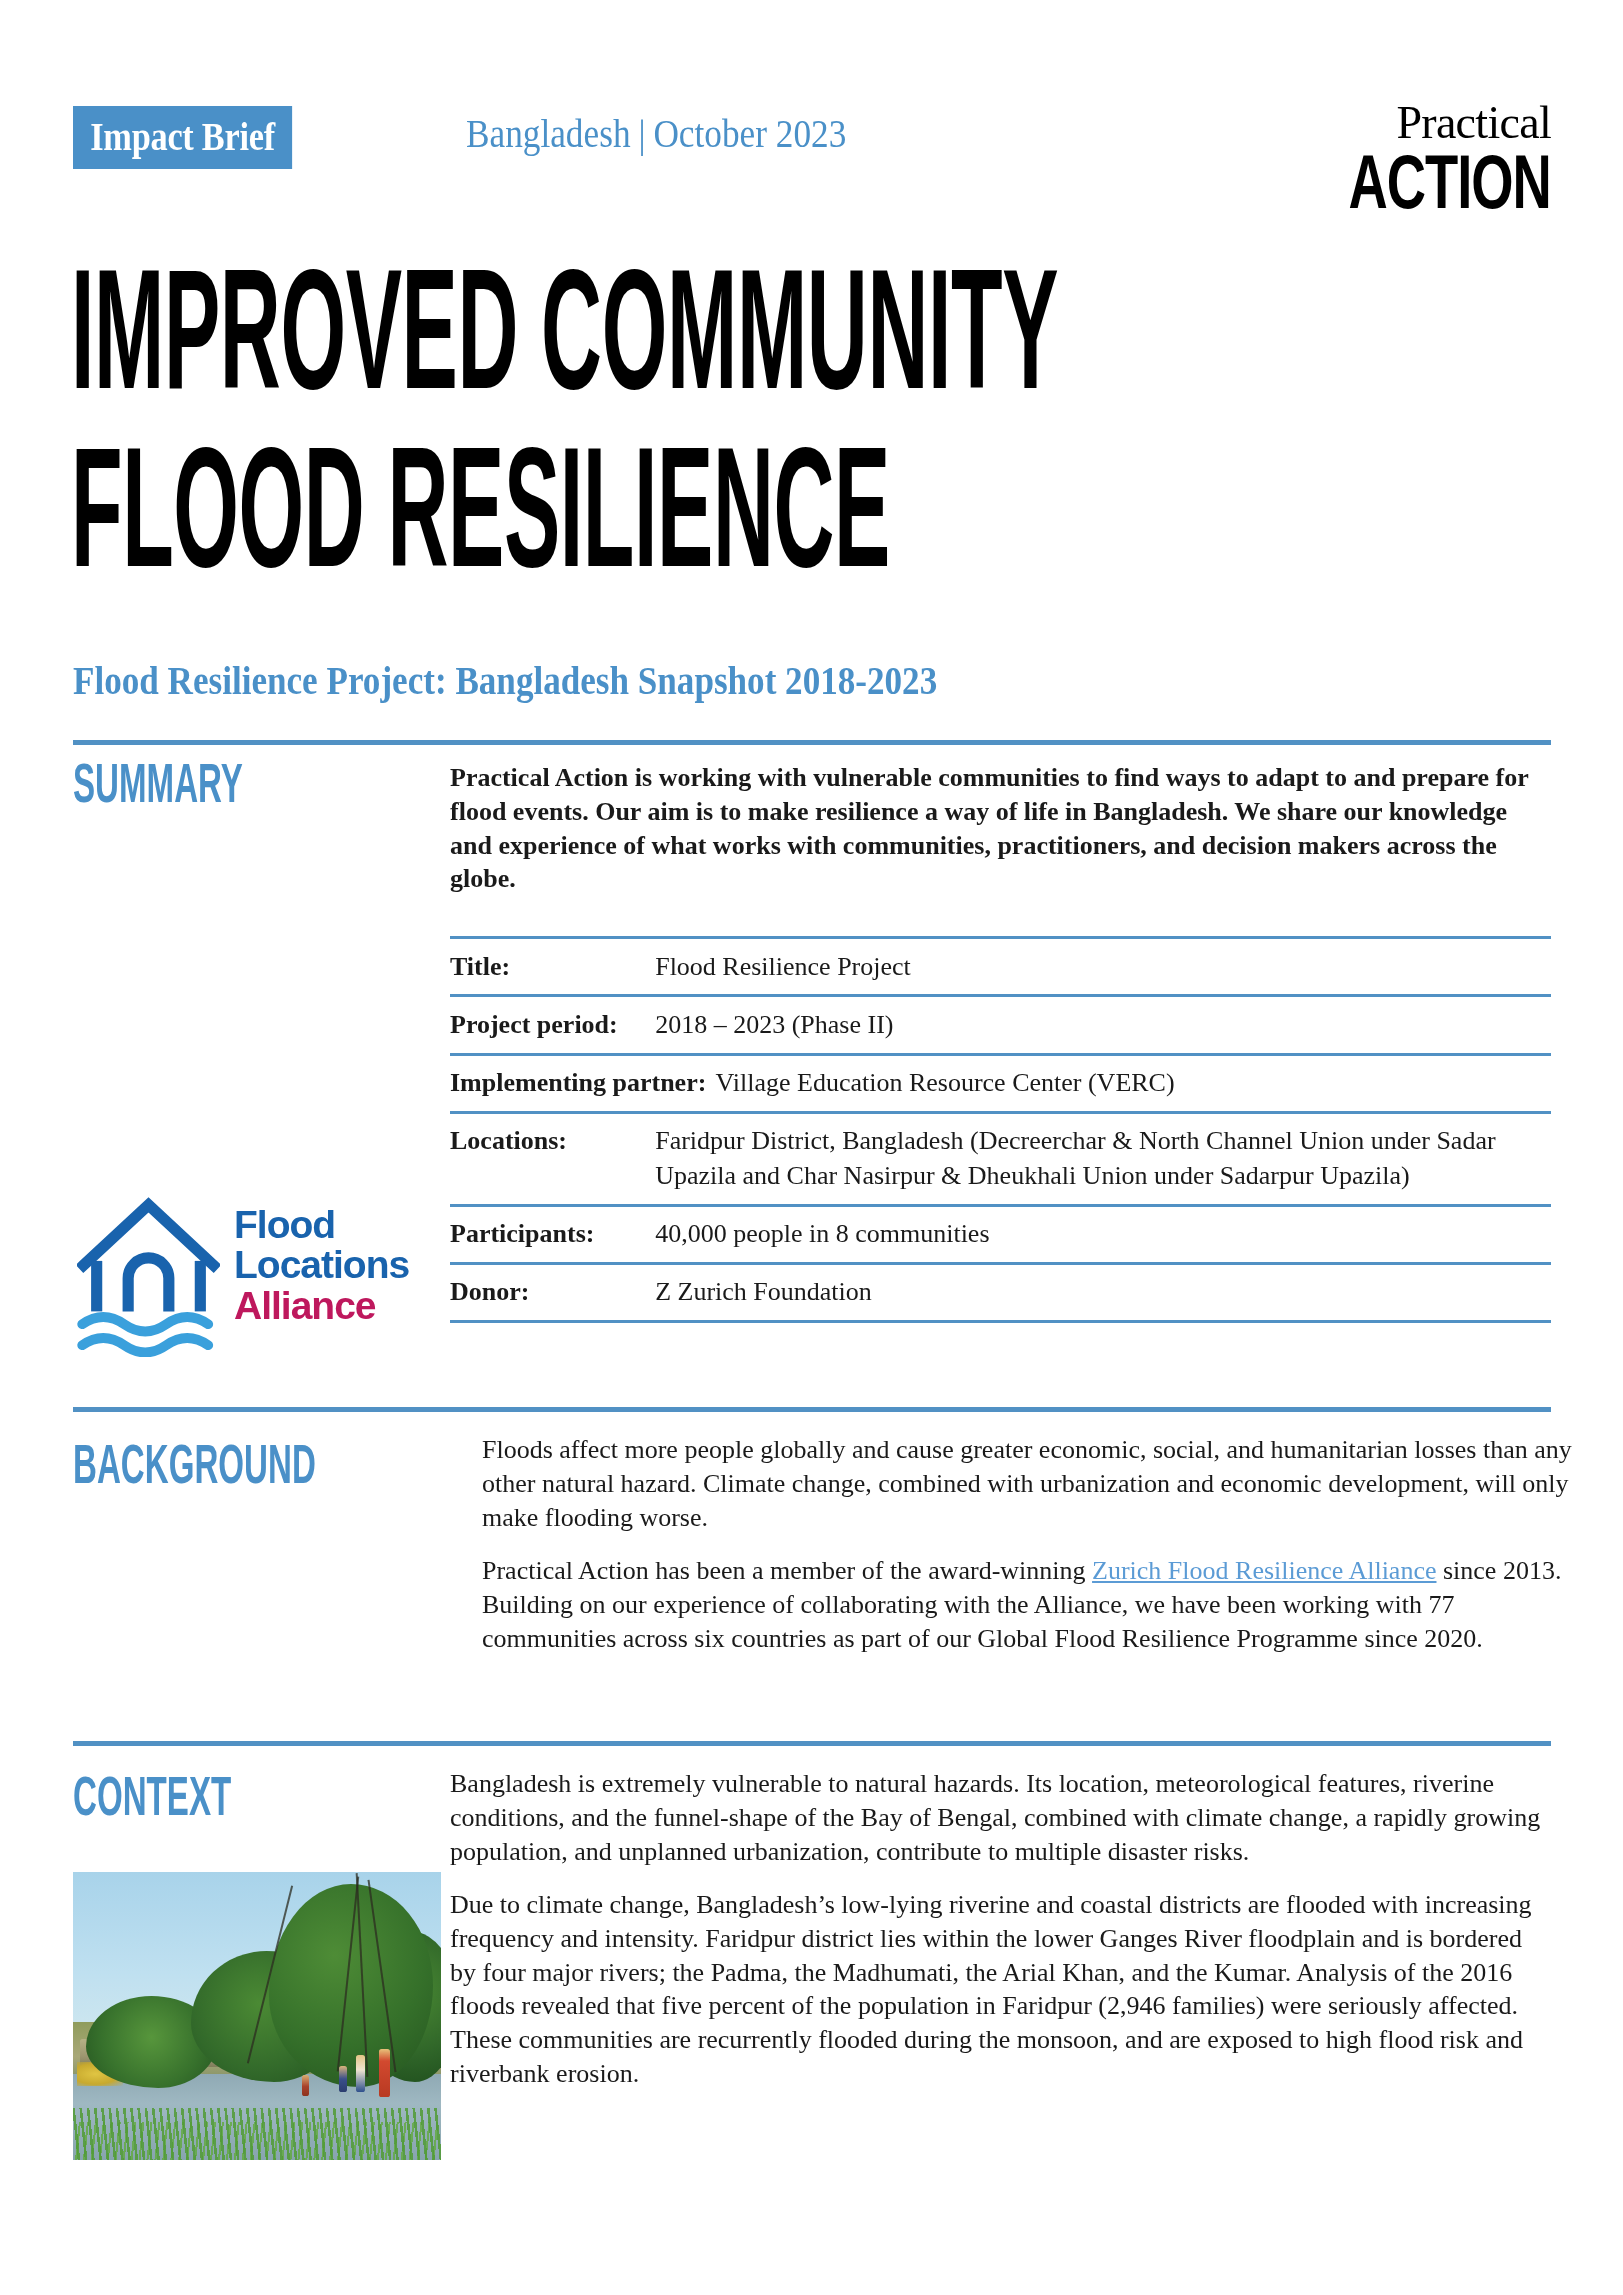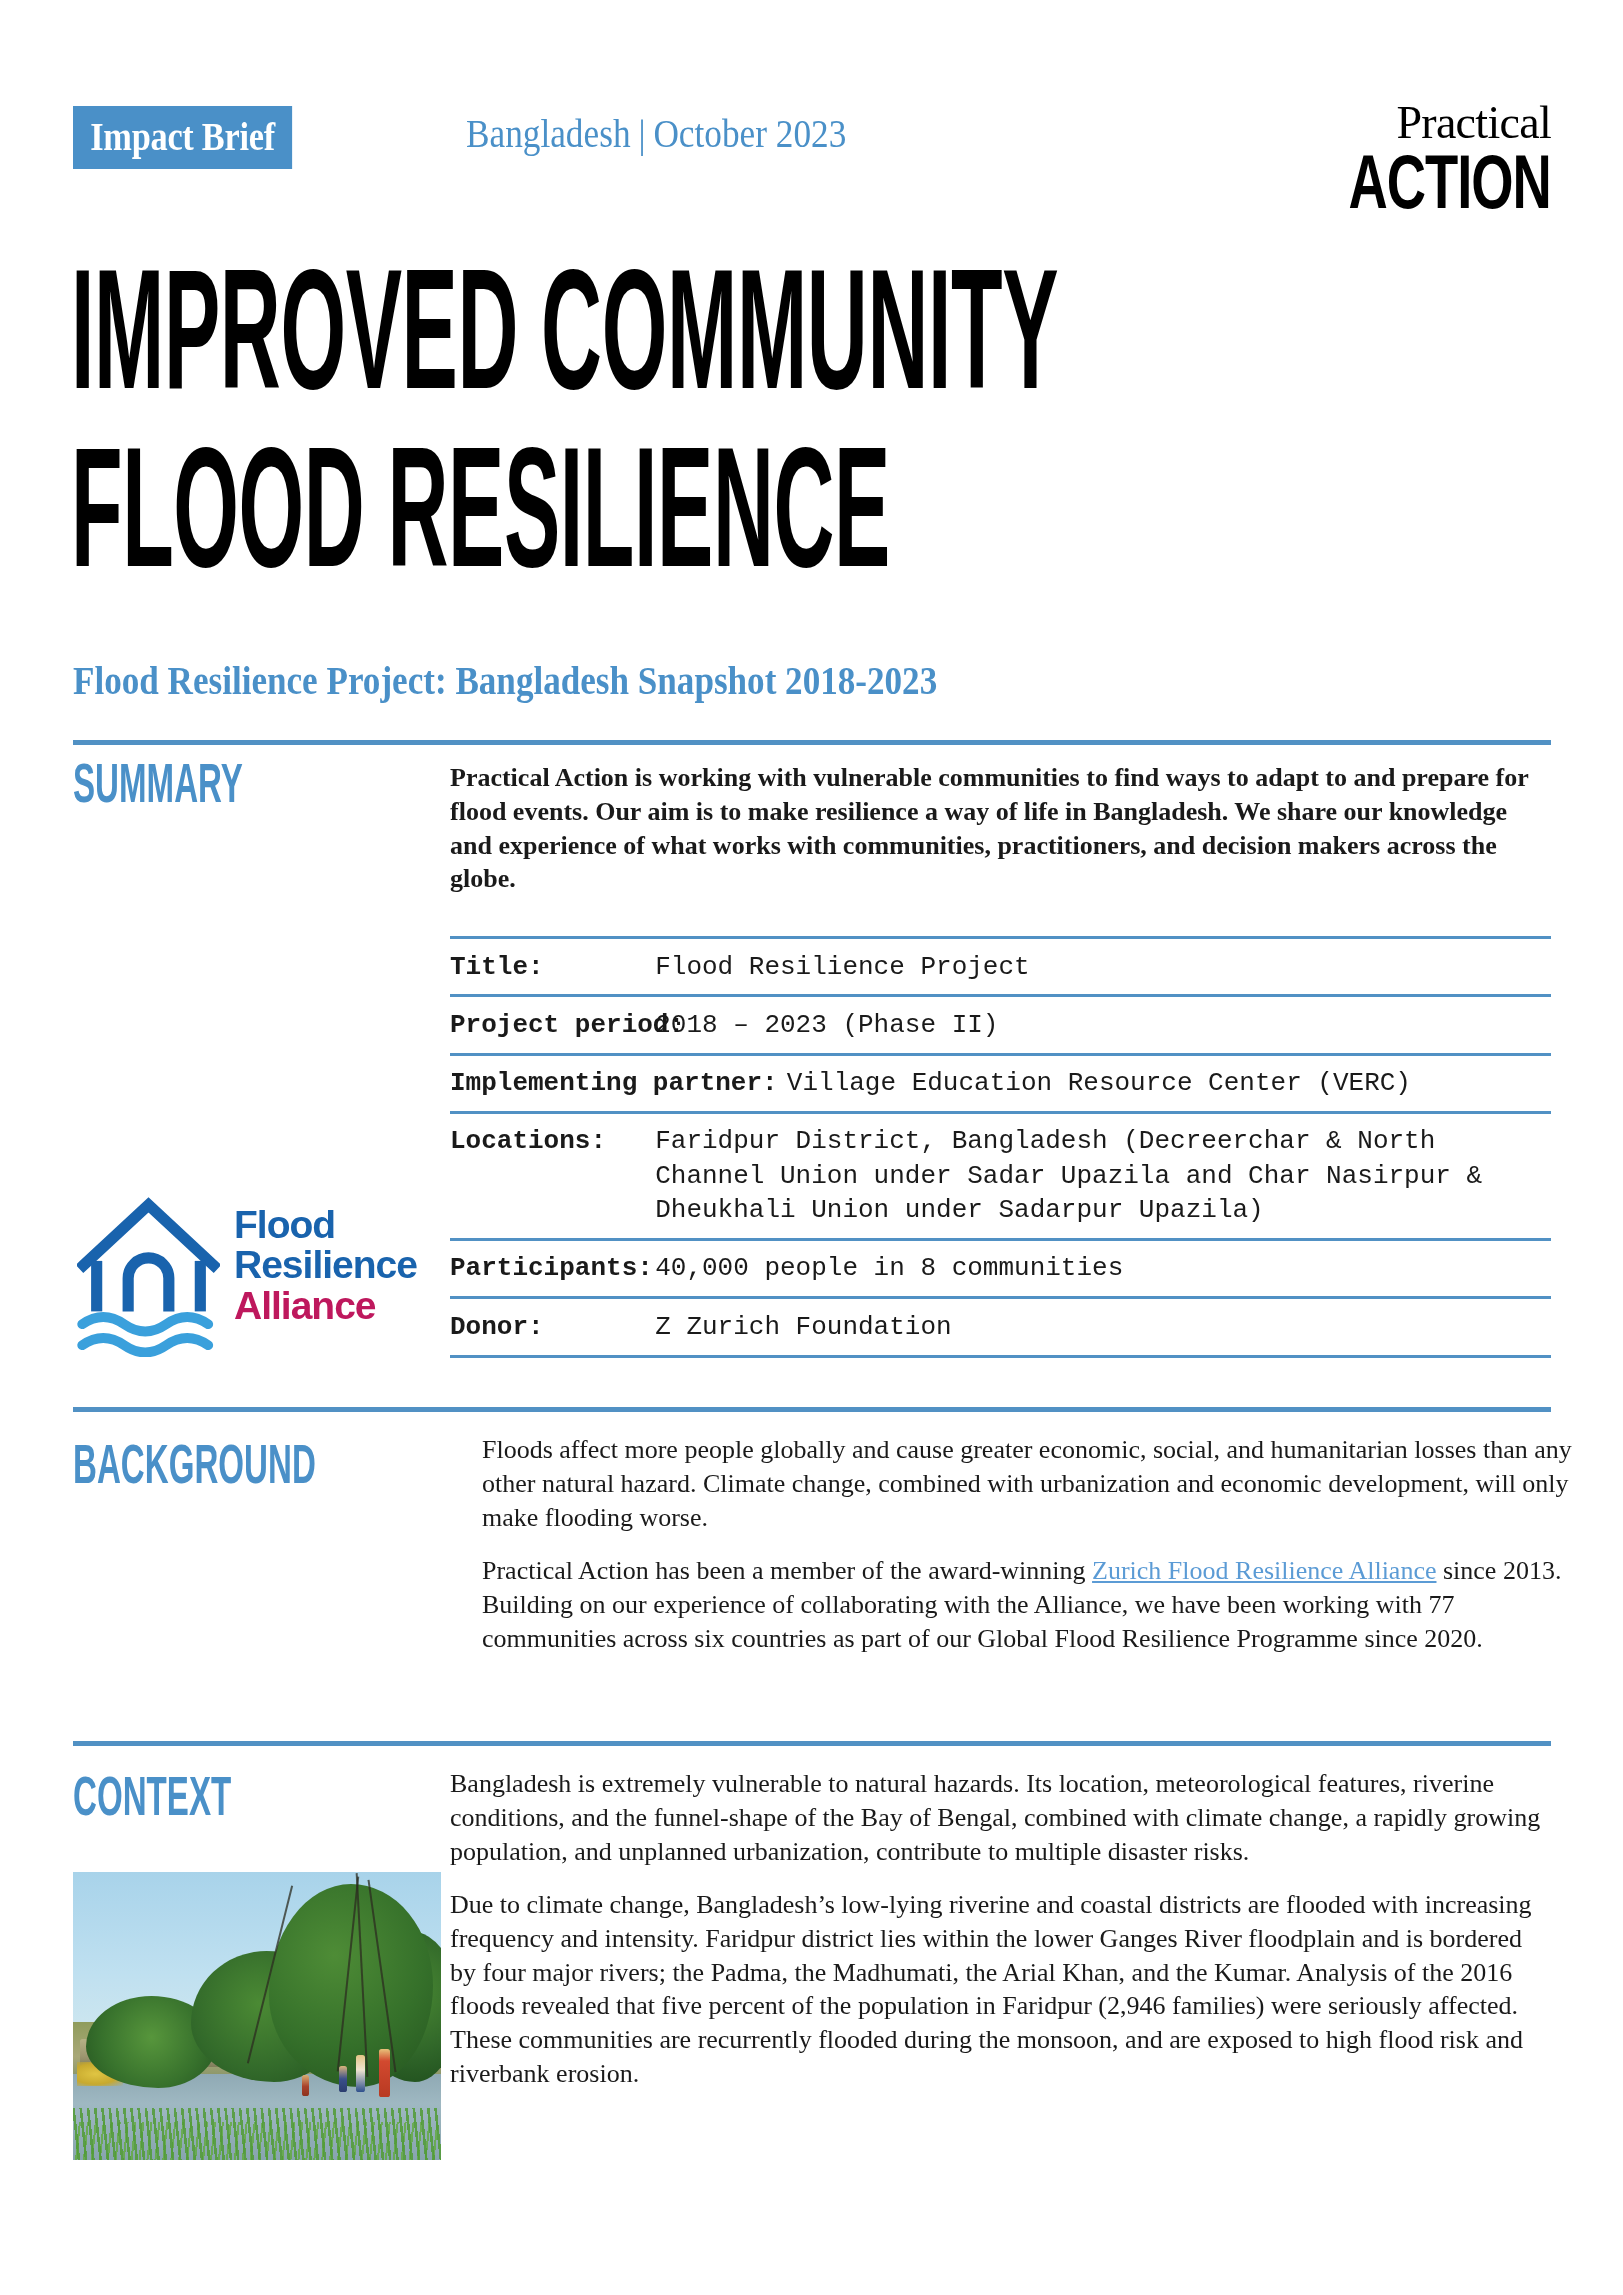--- a/index.html
+++ b/index.html
@@ -173,21 +173,21 @@
     position: absolute;
     left: 450px;
     top: 936px;
     width: 1101px;
   }
   .det-row {
     border-top: 3.3px solid #5191c4;
     display: flex;
     align-items: flex-start;
     padding: 10.5px 0 10.5px 0;
-    font-family: Liberation Mono, monospace;
+    font-family: Liberation Serif, serif;
     font-size: 26px;
     line-height: 1.32;
     color: #1a1a1a;
   }
   .det-row:last-child { border-bottom: 3.3px solid #5191c4; }
   .det-key {
     font-weight: bold;
     white-space: nowrap;
     padding-right: 9.2px;
   }
@@ -371,21 +371,21 @@
         <line x1="188" y1="112" x2="188" y2="172"></line>
       </g>
       <path d="M78 172 L78 130 A31 31 0 0 1 140 130 L140 172" fill="none" stroke="#1963ad" stroke-width="17" stroke-linecap="square"></path>
       <g fill="none" stroke="#3aa0dc" stroke-width="15" stroke-linecap="round">
         <path d="M8 200 Q40 178 72 200 T136 200 T200 200"></path>
         <path d="M8 232 Q40 210 72 232 T136 232 T200 232"></path>
       </g>
     </svg>
     <div class="fra-words">
       <span class="w1">Flood</span>
-      <span class="w2">Resilience</span>
+      <span class="w2">Locations</span>
       <span class="w3">Alliance</span>
     </div>
   </div>
 
   <div class="rule" style="top:1407px;"></div>
 
   <div class="sec-label" style="left:73px; top:1439px;">BACKGROUND</div>
 
   <div class="body-col" style="top:1433px;margin-left:32px;">
     <p>Floods affect more people globally and cause greater economic, social, and humanitarian losses than any other natural hazard. Climate change, combined with urbanization and economic development, will only make flooding worse.</p>

